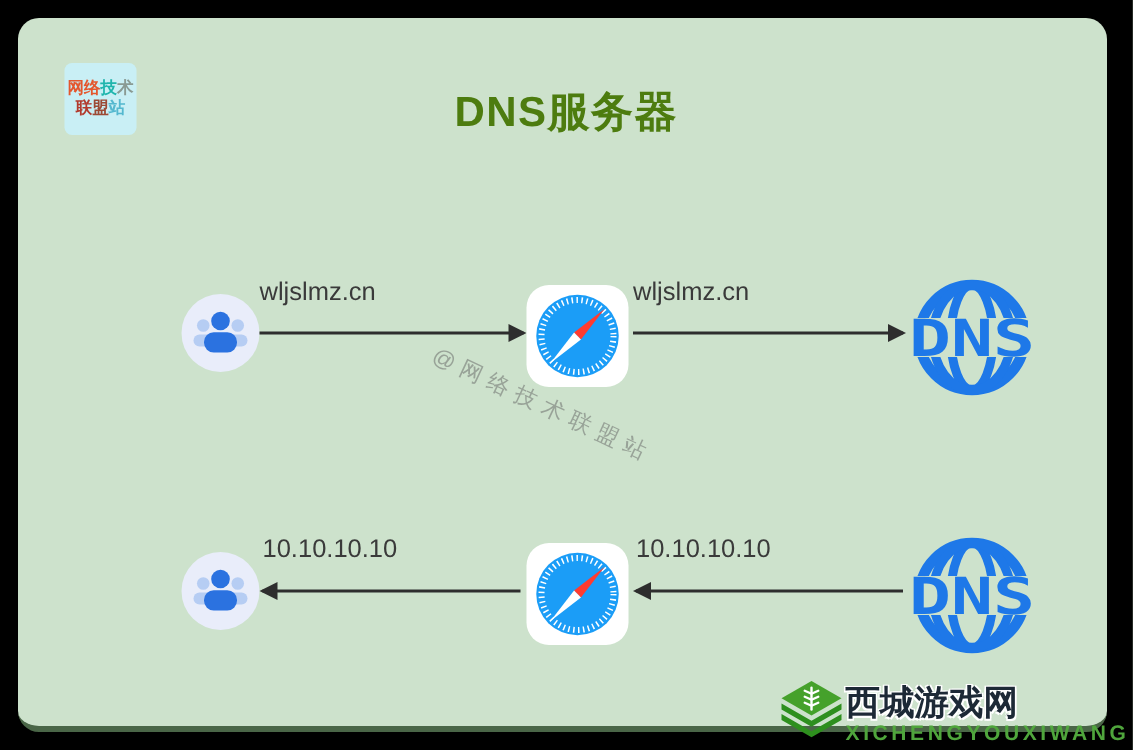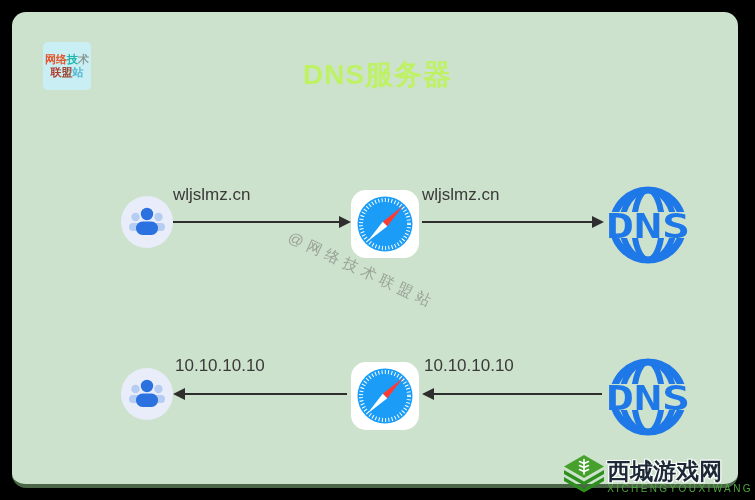--- a/index.html
+++ b/index.html
@@ -1,40 +1,40 @@
 <!DOCTYPE html>
 <html><head>
 <meta charset="utf-8">
 <style>
   html,body{margin:0;padding:0;background:#000;}
   .stage{position:relative;width:755px;height:500px;background:#000;overflow:hidden;
          font-family:"Liberation Sans",sans-serif;}
   .panel{position:absolute;left:12px;top:12px;width:726px;height:476px;background:#cde2cc;
          border-radius:14px;border-bottom:4px solid #4a6647;box-sizing:border-box;}
   .title{position:absolute;top:56px;left:0;width:100%;text-align:center;
-         font-size:28px;font-weight:bold;letter-spacing:1px;color:#bef264;}
+         font-size:28px;font-weight:bold;letter-spacing:1px;color:#4d7c0f;}
   .badge{position:absolute;left:43px;top:42px;width:48px;height:48px;background:#c9eff5;
          border-radius:5px;display:flex;flex-direction:column;justify-content:center;
          align-items:center;font-size:11px;font-weight:bold;line-height:13px;}
   .node{position:absolute;}
   .user-circle{width:52px;height:52px;border-radius:50%;background:#e9edfa;
          display:flex;align-items:center;justify-content:center;}
   .arrow{position:absolute;height:2px;background:#2e2e2e;}
   .arrow.head-right::after{content:"";position:absolute;right:-2px;top:-5px;
          border-left:12px solid #2e2e2e;border-top:6px solid transparent;border-bottom:6px solid transparent;}
   .arrow.head-left::before{content:"";position:absolute;left:-2px;top:-5px;
          border-right:12px solid #2e2e2e;border-top:6px solid transparent;border-bottom:6px solid transparent;}
   .flow-label{position:absolute;text-align:left;font-size:17px;color:#3a3a3a;}
   .center-watermark{position:absolute;left:293px;top:228px;font-size:15px;letter-spacing:5px;
          color:rgba(100,100,100,0.5);transform:rotate(25deg);transform-origin:0 0;white-space:nowrap;}
   .corner{position:absolute;right:2px;bottom:2px;display:flex;align-items:center;gap:2px;}
   .corner-text{display:flex;flex-direction:column;align-items:flex-start;}
   .corner-title{font-size:23px;font-weight:bold;color:#1d2936;line-height:24px;white-space:nowrap;
          text-shadow:-1px -1px 0 #fff,1px -1px 0 #fff,-1px 1px 0 #fff,1px 1px 0 #fff;}
-  .corner-sub{font-size:10px;letter-spacing:2.4px;color:#4fa53c;font-weight:normal;white-space:nowrap;}
+  .corner-sub{font-size:14px;letter-spacing:2.4px;color:#4fa53c;font-weight:bold;white-space:nowrap;}
 </style>
 </head>
 <body>
 
 <div class="stage">
   <div class="panel"></div>
 
   <div class="badge">
     <div><span style="color: rgb(228, 87, 46);">网</span><span style="color: rgb(228, 87, 46);">络</span><span style="color: rgb(31, 181, 173);">技</span><span style="color: rgb(138, 154, 147);">术</span></div>
     <div><span style="color: rgb(178, 59, 46);">联</span><span style="color: rgb(156, 74, 53);">盟</span><span style="color: rgb(84, 184, 207);">站</span></div>

